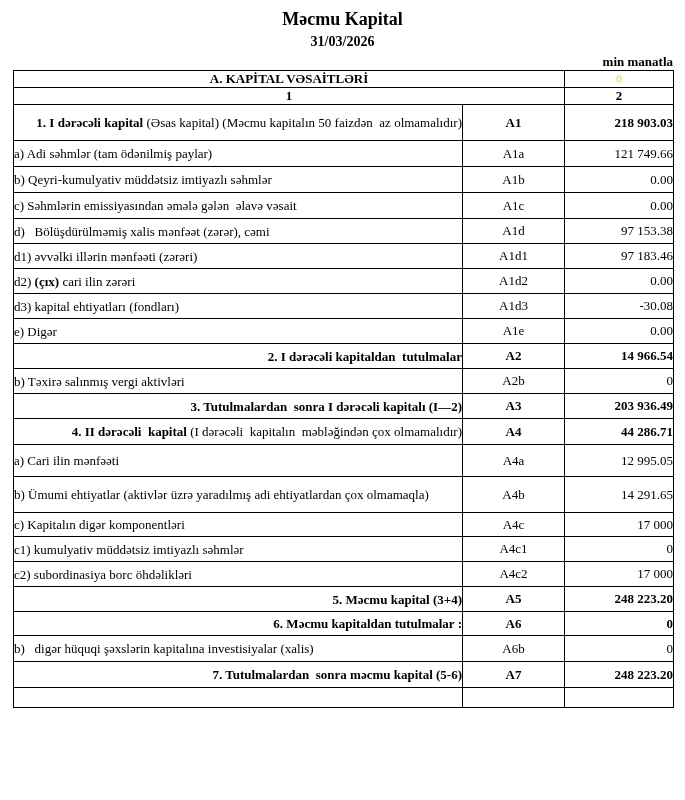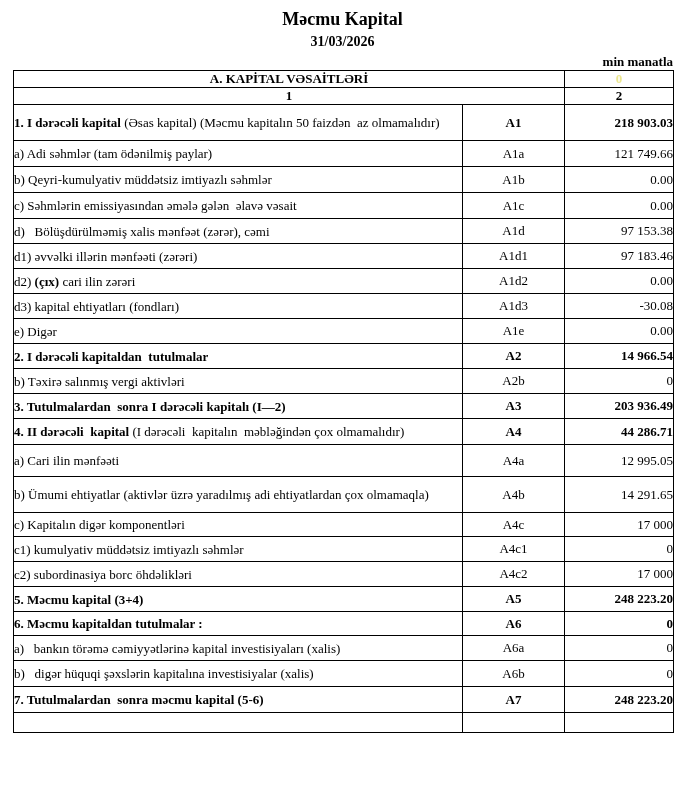--- a/index.html
+++ b/index.html
@@ -28,21 +28,21 @@
     font-size:13px;
     padding:0;
     vertical-align:middle;
     overflow:hidden;
   }
   tr.hrow{height:14px;}
   td.sec{text-align:center;font-weight:bold;font-size:13px;}
   td.faint{text-align:center;font-weight:bold;}
   td.colnum{text-align:center;font-weight:bold;}
   td.label-cell{white-space:pre-wrap;line-height:15px;}
-  td.ind0{padding-left:5px;}
+  td.ind0{padding-left:5px;text-align:right;}
   td.ind1{padding-left:19px;margin-top:32px;}
   td.ind2{padding-left:33px;margin-top:11px;}
   td.code-cell{text-align:center;}
   td.value-cell{text-align:right;padding-right:7px;}
   .b{font-weight:bold;}
   td.thick{border:2px solid #000;}
 </style>
 </head>
 <body>
 
@@ -161,25 +161,20 @@
         <tr style="height: 25px;">
           <td class="label-cell ind0"><span class="b">5. Məcmu kapital (3+4)</span></td>
           <td class="code-cell b">A5</td>
           <td class="value-cell b thick">248 223.20</td>
         </tr>
         <tr style="height: 24px;">
           <td class="label-cell ind0"><span class="b">6. Məcmu kapitaldan tutulmalar :</span></td>
           <td class="code-cell b">A6</td>
           <td class="value-cell b thick">0</td>
         </tr>
-        <tr style="height: 25px;">
-          <td class="label-cell ind1"><span>a)   bankın törəmə cəmiyyətlərinə kapital investisiyaları (xalis)</span></td>
-          <td class="code-cell">A6a</td>
-          <td class="value-cell thick">0</td>
-        </tr>
         <tr style="height: 26px;">
           <td class="label-cell ind1"><span>b)   digər hüquqi şəxslərin kapitalına investisiyalar (xalis)</span></td>
           <td class="code-cell">A6b</td>
           <td class="value-cell thick">0</td>
         </tr>
         <tr style="height: 26px;">
           <td class="label-cell ind0"><span class="b">7. Tutulmalardan  sonra məcmu kapital (5-6)</span></td>
           <td class="code-cell b">A7</td>
           <td class="value-cell b thick">248 223.20</td>
         </tr>

